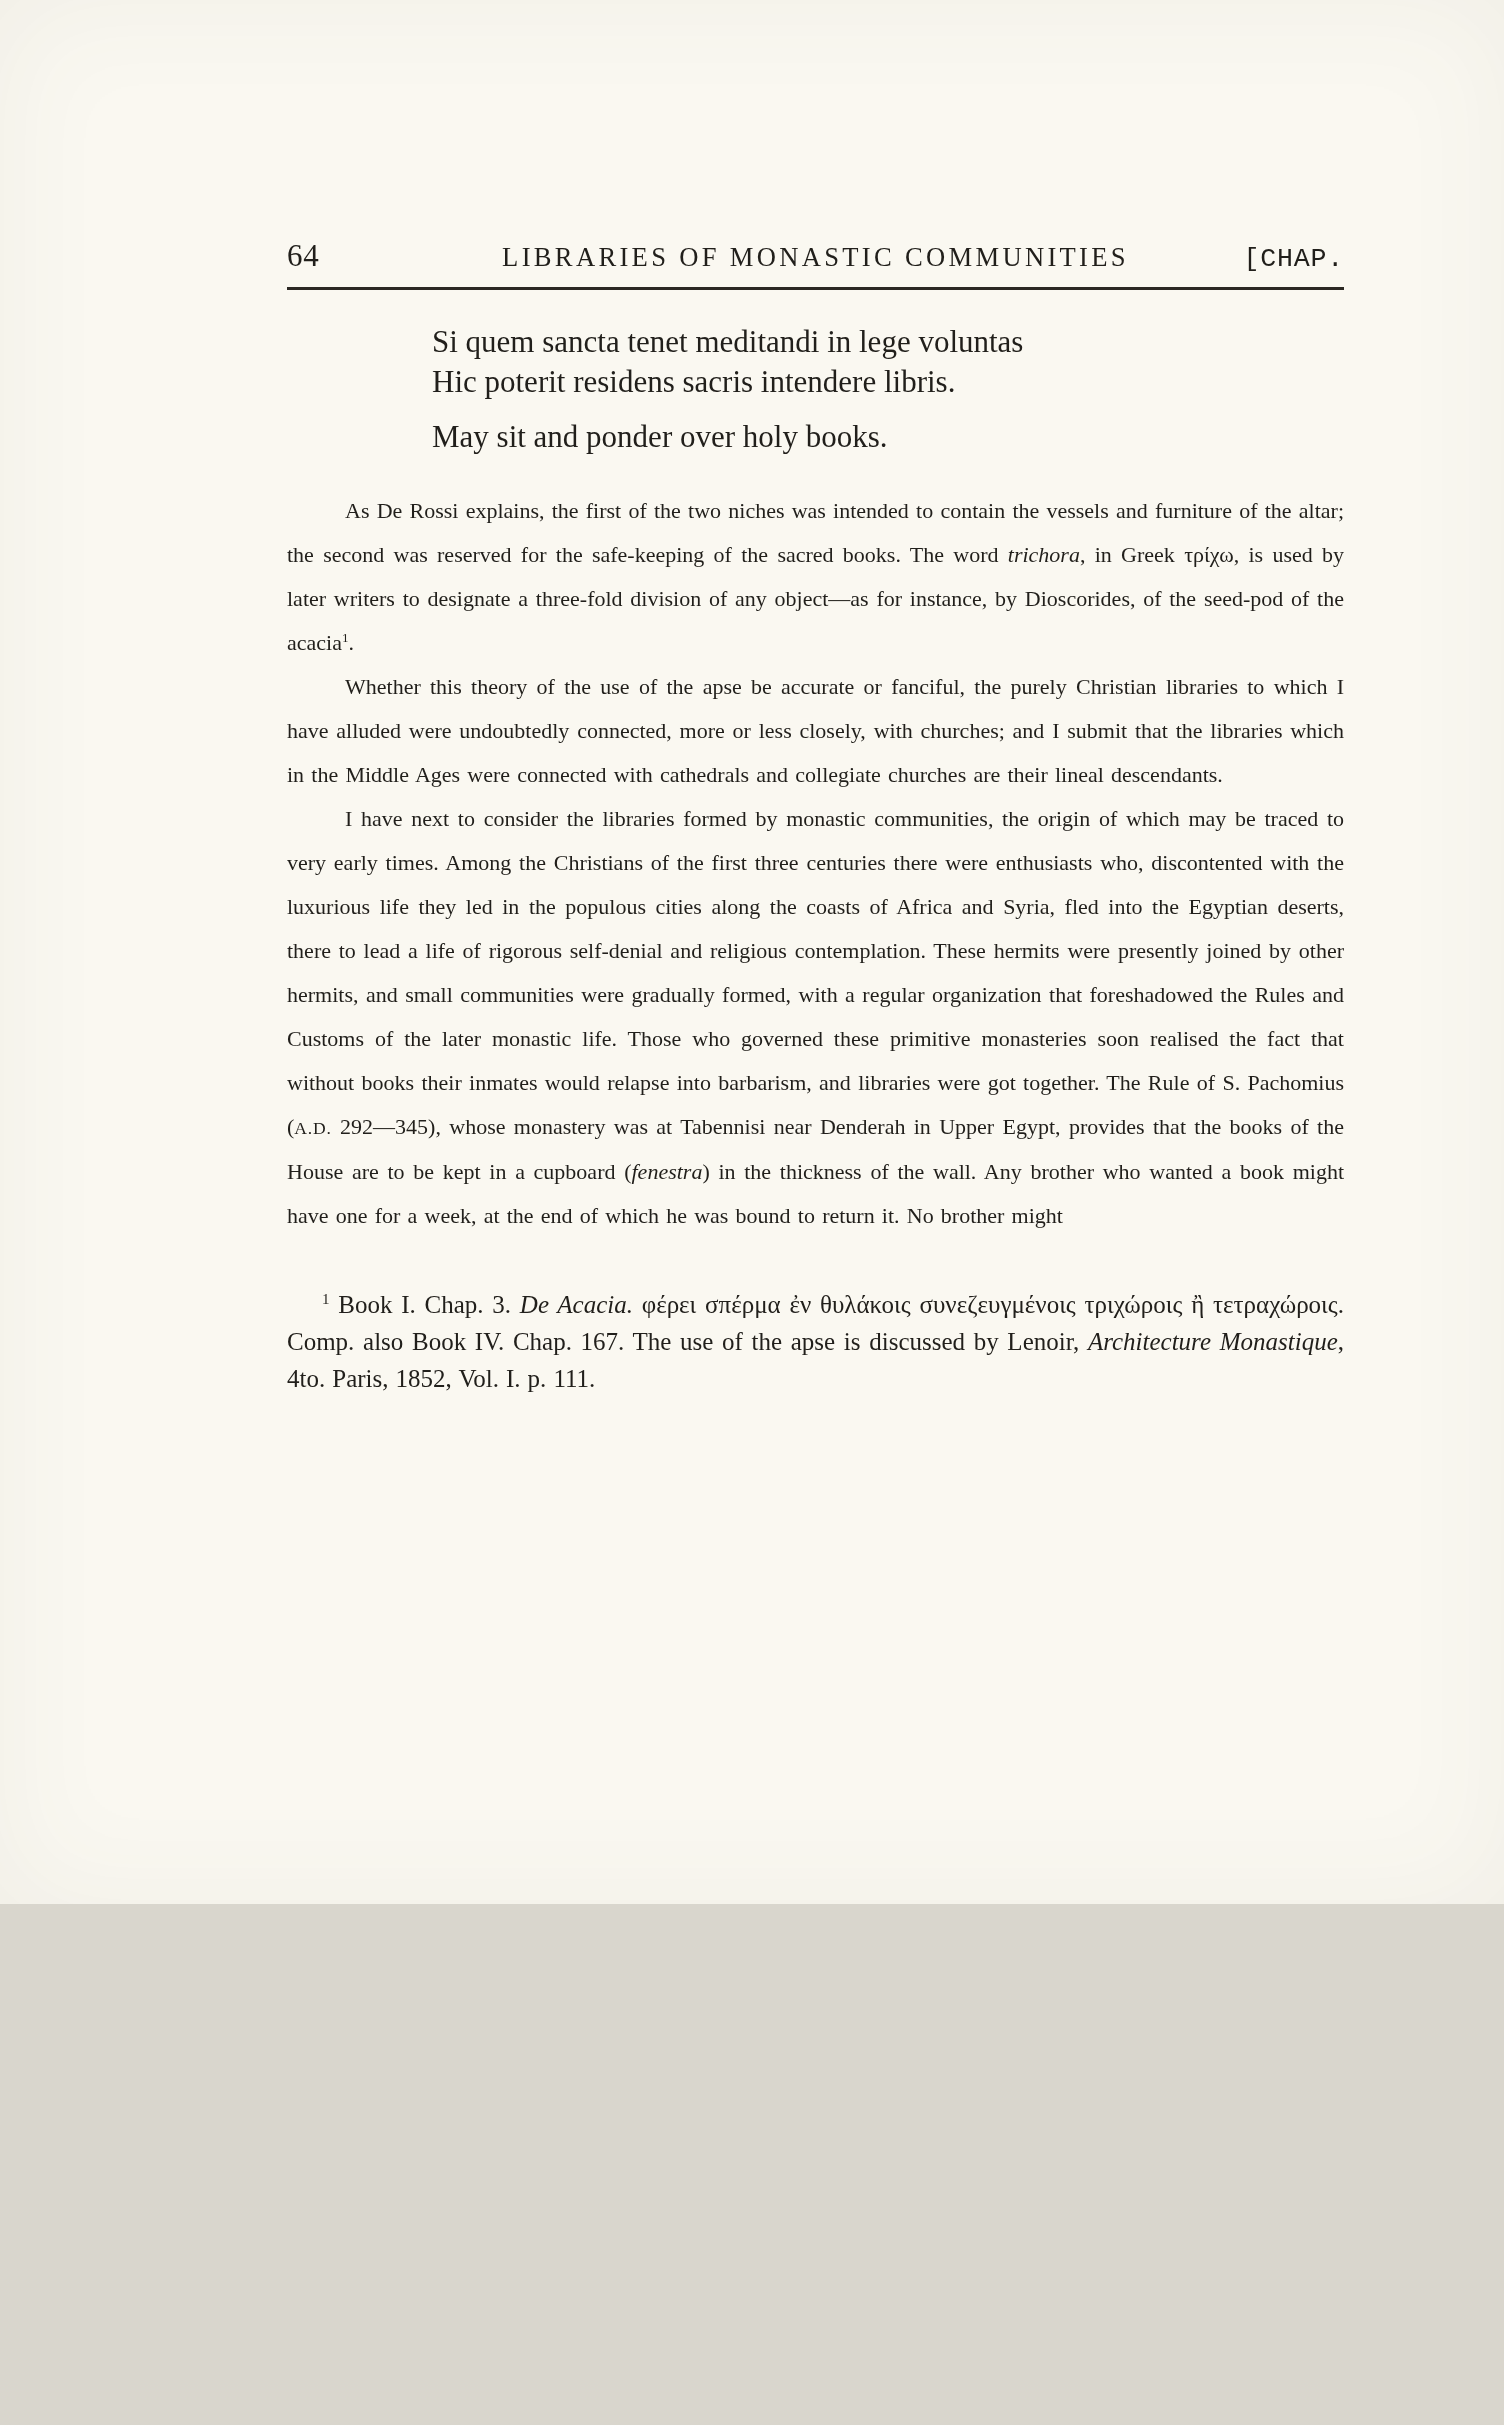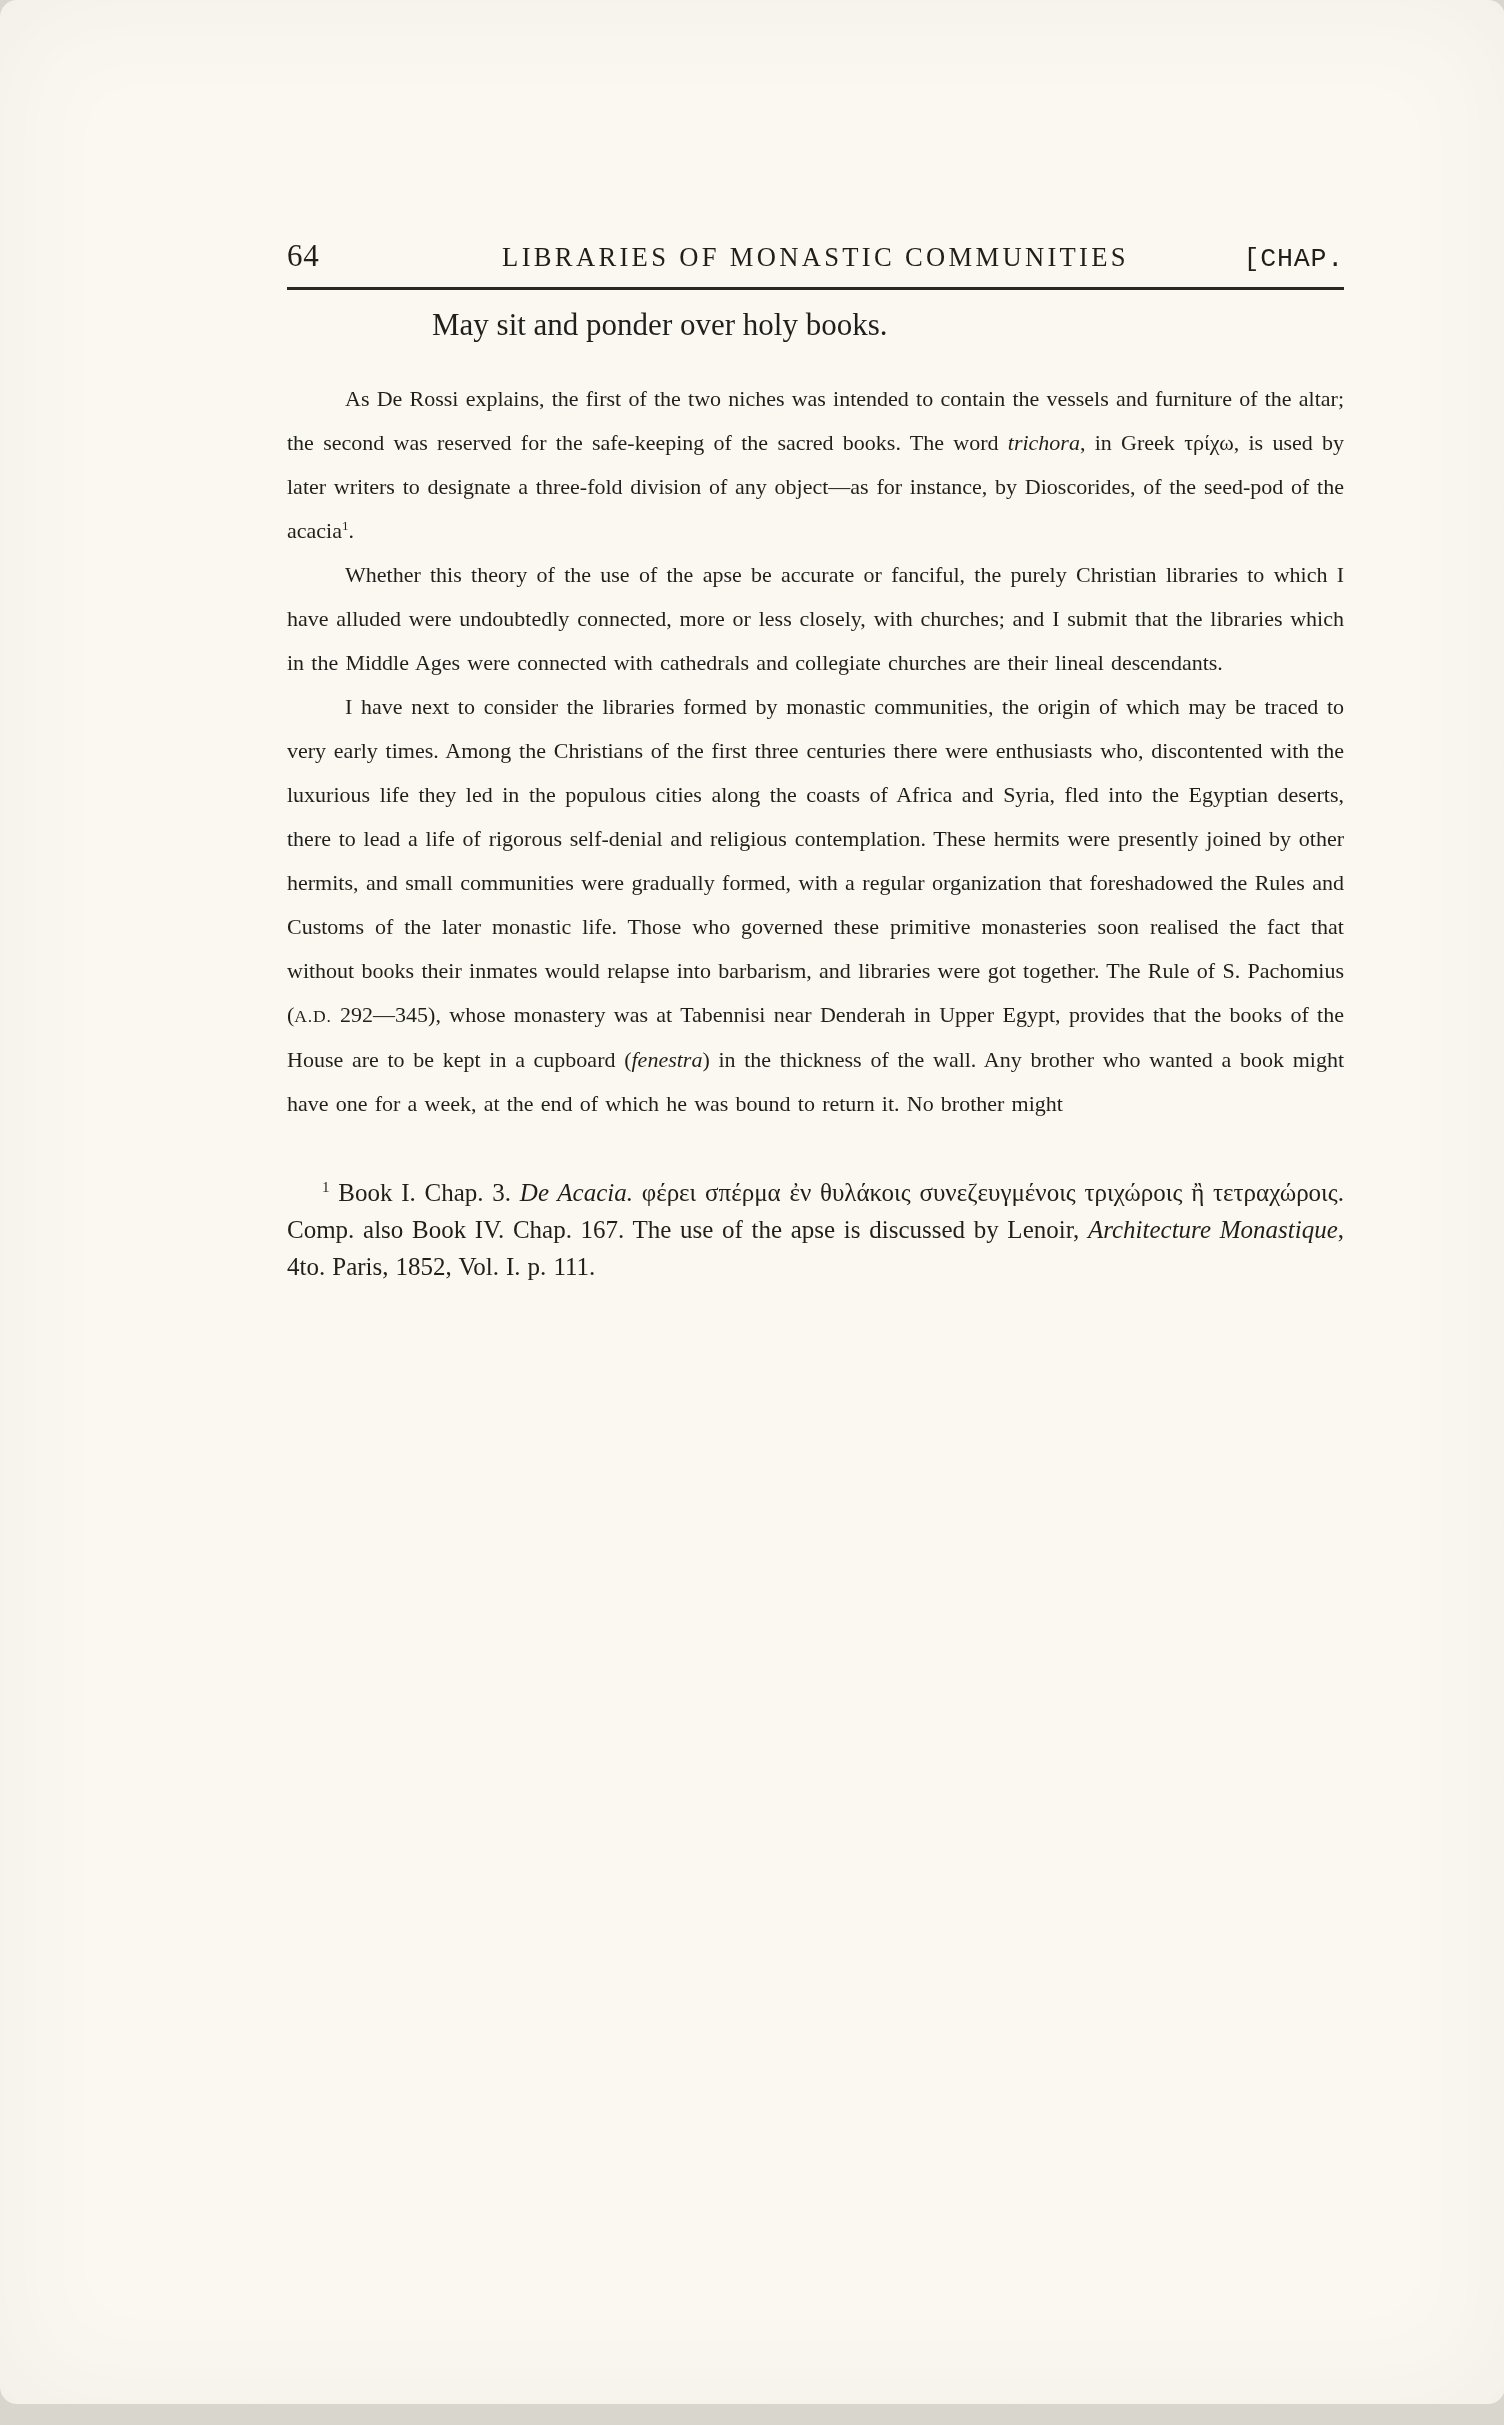--- a/index.html
+++ b/index.html
@@ -1,25 +1,24 @@
 <!DOCTYPE html>
 <html style="font-size:13.3px"><head>
 <meta charset="utf-8">
 <style>
   html,body { margin:0; padding:0; background:#d9d6cd; }
   .page {
     position:relative;
-    width:1505px; height:2404px;
+    width:1505px; height:1904px;
     margin:0 auto;
     background:#faf8f1;
     box-shadow: inset 0 0 116px rgba(90,80,60,0.06);
     font-family:"Liberation Serif","DejaVu Serif",serif;
     color:#211f1b;
     overflow:hidden;
-    border-radius:17px;
   }
   .content {
     position:absolute;
     left:287px; top:214px;
     width:1057px;
   }
   .header {
     display:flex;
     align-items:baseline;
   }
@@ -91,20 +90,24 @@
 
     <div class="header">
       <span class="page-number">64</span>
       <span class="running-title">LIBRARIES OF MONASTIC COMMUNITIES</span>
       <span class="chapter-marker">[CHAP.</span>
     </div>
 
     <div class="rule"></div>
 
 
+    <div class="verse-block latin">
+      <div class="verse-line">Si quem sancta tenet meditandi in lege voluntas</div>
+      <div class="verse-line">Hic poterit residens sacris intendere libris.</div>
+    </div>
 
     <div class="verse-block english">
       <div class="verse-line">May sit and ponder over holy books.</div>
     </div>
 
     <p class="body-para first"><span>As De Rossi explains, the first of the two niches was intended to contain the vessels and furniture of the altar; the second was reserved for the safe-keeping of the sacred books. The word </span><span class="it">trichora</span><span>, in Greek τρίχω, is used by later writers to designate a three-fold division of any object—as for instance, by Dioscorides, of the seed-pod of the acacia</span><sup>1</sup><span>.</span></p>
     <p class="body-para"><span>Whether this theory of the use of the apse be accurate or fanciful, the purely Christian libraries to which I have alluded were undoubtedly connected, more or less closely, with churches; and I submit that the libraries which in the Middle Ages were connected with cathedrals and collegiate churches are their lineal descendants.</span></p>
     <p class="body-para"><span>I have next to consider the libraries formed by monastic communities, the origin of which may be traced to very early times.  Among the Christians of the first three centuries there were enthusiasts who, discontented with the luxurious life they led in the populous cities along the coasts of Africa and Syria, fled into the Egyptian deserts, there to lead a life of rigorous self-denial and religious contemplation.  These hermits were presently joined by other hermits, and small communities were gradually formed, with a regular organization that foreshadowed the Rules and Customs of the later monastic life.  Those who governed these primitive monasteries soon realised the fact that without books their inmates would relapse into barbarism, and libraries were got together.  The Rule of S. Pachomius (</span><span class="sc">A.D.</span><span> 292—345), whose monastery was at Tabennisi near Denderah in Upper Egypt, provides that the books of the House are to be kept in a cupboard (</span><span class="it">fenestra</span><span>) in the thickness of the wall.  Any brother who wanted a book might have one for a week, at the end of which he was bound to return it.  No brother might</span></p>
 
     <p class="footnote"><sup>1</sup><span> Book I. Chap. 3.  </span><span class="it">De Acacia.</span><span>  φέρει σπέρμα ἐν θυλάκοις συνεζευγμένοις τριχώροις ἢ τετραχώροις.  Comp. also Book IV. Chap. 167.  The use of the apse is discussed by Lenoir, </span><span class="it">Architecture Monastique</span><span>, 4to. Paris, 1852, Vol. I. p. 111.</span></p>

